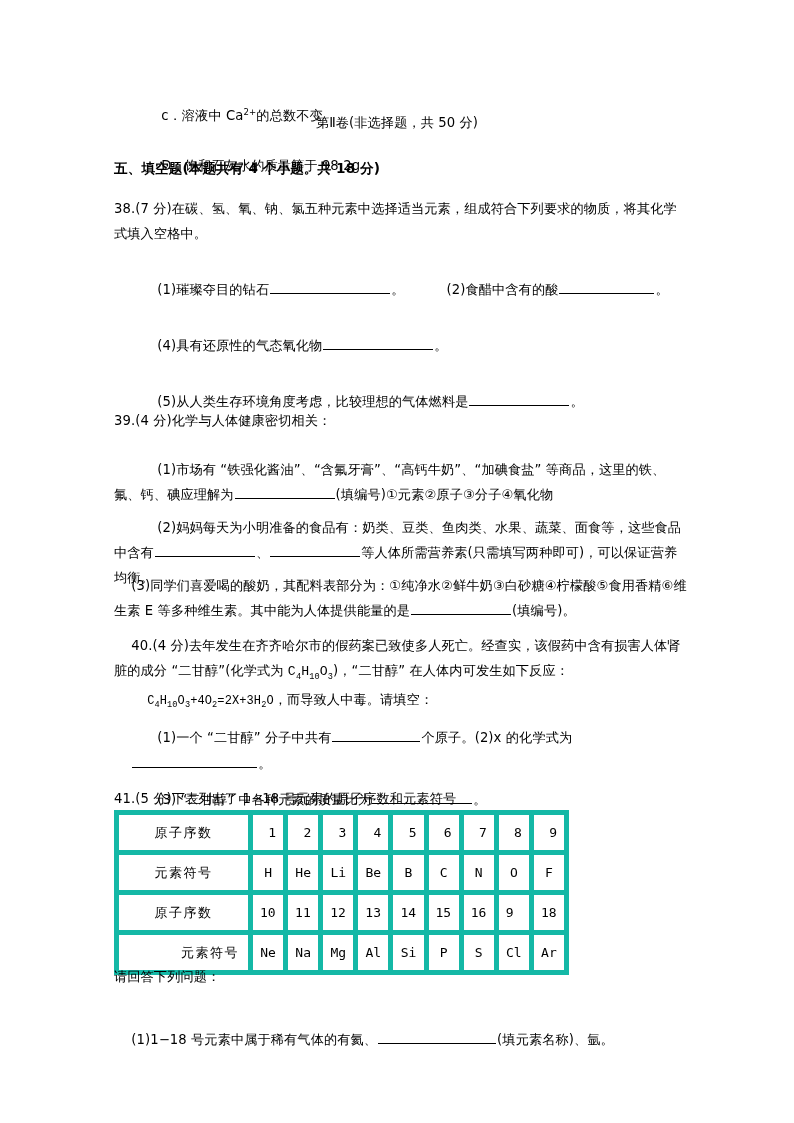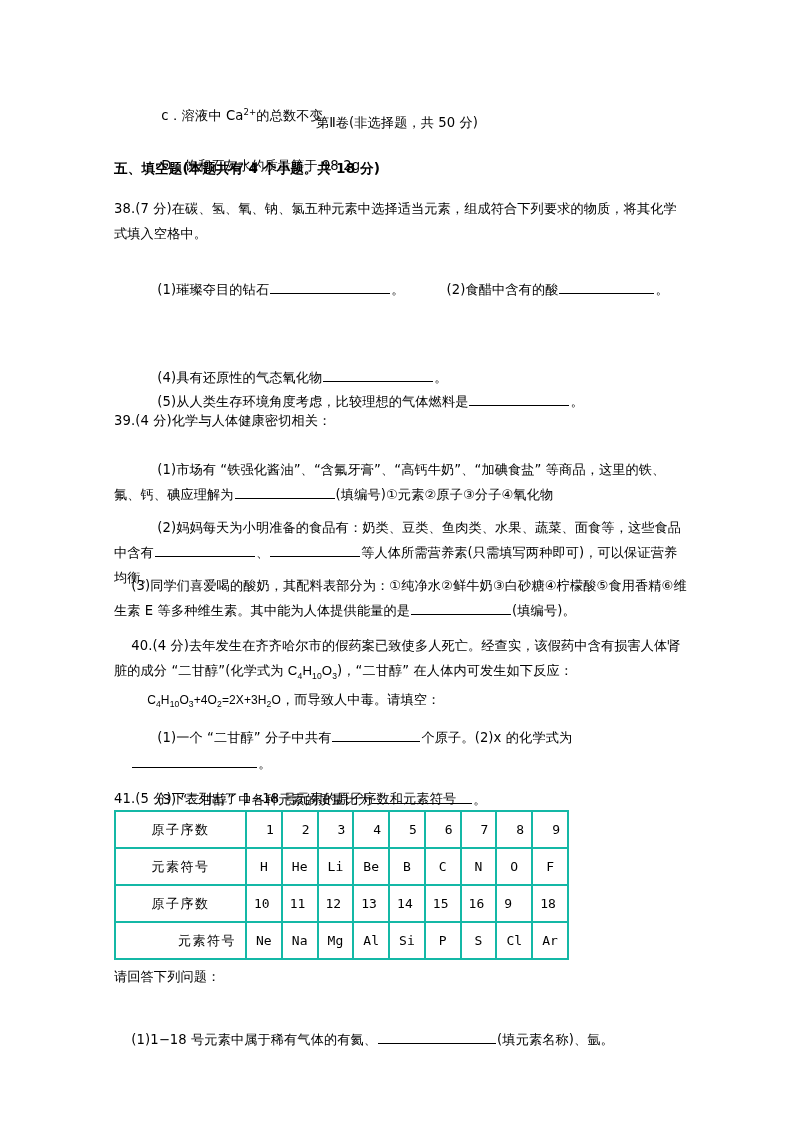--- a/index.html
+++ b/index.html
@@ -25,21 +25,21 @@
   }
   
   .blk {
     position: absolute;
     font-size: 13.2px;
     line-height: 25px;
     letter-spacing: 0.1px;
     white-space: pre-wrap;
     word-break: break-all;
   }
-  .mono { font-family: Liberation Sans, sans-serif; margin-top: 44px; }
+  .mono { font-family: Liberation Mono, monospace; margin-top: 44px; }
   .bold { font-weight: bold; }
   .center { text-align: center; }
   sup, sub {
     font-size: 8.6px;
     line-height: 0;
   }
   .fill {
     display: inline-block;
     border-bottom: 1.4px solid #000;
     vertical-align: baseline;
@@ -52,21 +52,21 @@
     top: 810px;
     width: 455px;
   }
   table.elem {
     border-collapse: collapse;
     width: 455px;
     table-layout: fixed;
     border: 2.1px solid #000;
   }
   table.elem td {
-    border: 2px solid #14b8a6;
+    border: 5px solid #14b8a6;
     height: 35px;
     font-size: 13px;
     font-family: "DejaVu Sans Mono", "Liberation Mono", monospace;
     padding: 0 7px;
     vertical-align: middle;
   }
   td.rowlabel {
     width: 115px;
     font-family: "DejaVu Sans", "Liberation Sans", sans-serif;
     font-size: 13.2px;
@@ -93,21 +93,21 @@
 
   <div class="blk bold" style="left:114px; top:156px; width:600px; font-size:13.6px;">五、填空题(本题共有 4 个小题。共 18 分)</div>
 
   <div class="blk" style="left:114px; top:196px; width:566px;">38.(7 分)在碳、氢、氧、钠、氯五种元素中选择适当元素，组成符合下列要求的物质，将其化学式填入空格中。</div>
 
   <div class="blk" style="left:114px; top:252px; width:600px;">
     <span style="display:inline-block;width:26px;"></span><span>(1)璀璨夺目的钻石</span><span class="fill" style="width:120px;"></span><span>。</span><span style="display:inline-block;width:42px;"></span><span>(2)食醋中含有的酸</span><span class="fill" style="width:95px;"></span><span>。</span>
   </div>
 
 
-  <div class="blk" style="left:114px; top:340px; width:620px;">
+  <div class="blk" style="left:114px; top:308px; width:620px;">
     <span style="display:inline-block;width:26px;"></span><span>(4)具有还原性的气态氧化物</span><span class="fill" style="width:110px;"></span><span>。</span>
   </div>
 
   <div class="blk" style="left:114px; top:364px; width:620px;">
     <span style="display:inline-block;width:26px;"></span><span>(5)从人类生存环境角度考虑，比较理想的气体燃料是</span><span class="fill" style="width:100px;"></span><span>。</span>
   </div>
 
   <div class="blk" style="left:114px; top:408px; width:600px;">39.(4 分)化学与人体健康密切相关：</div>
 
   <div class="blk" style="left:114px; top:432px; width:572px;">

